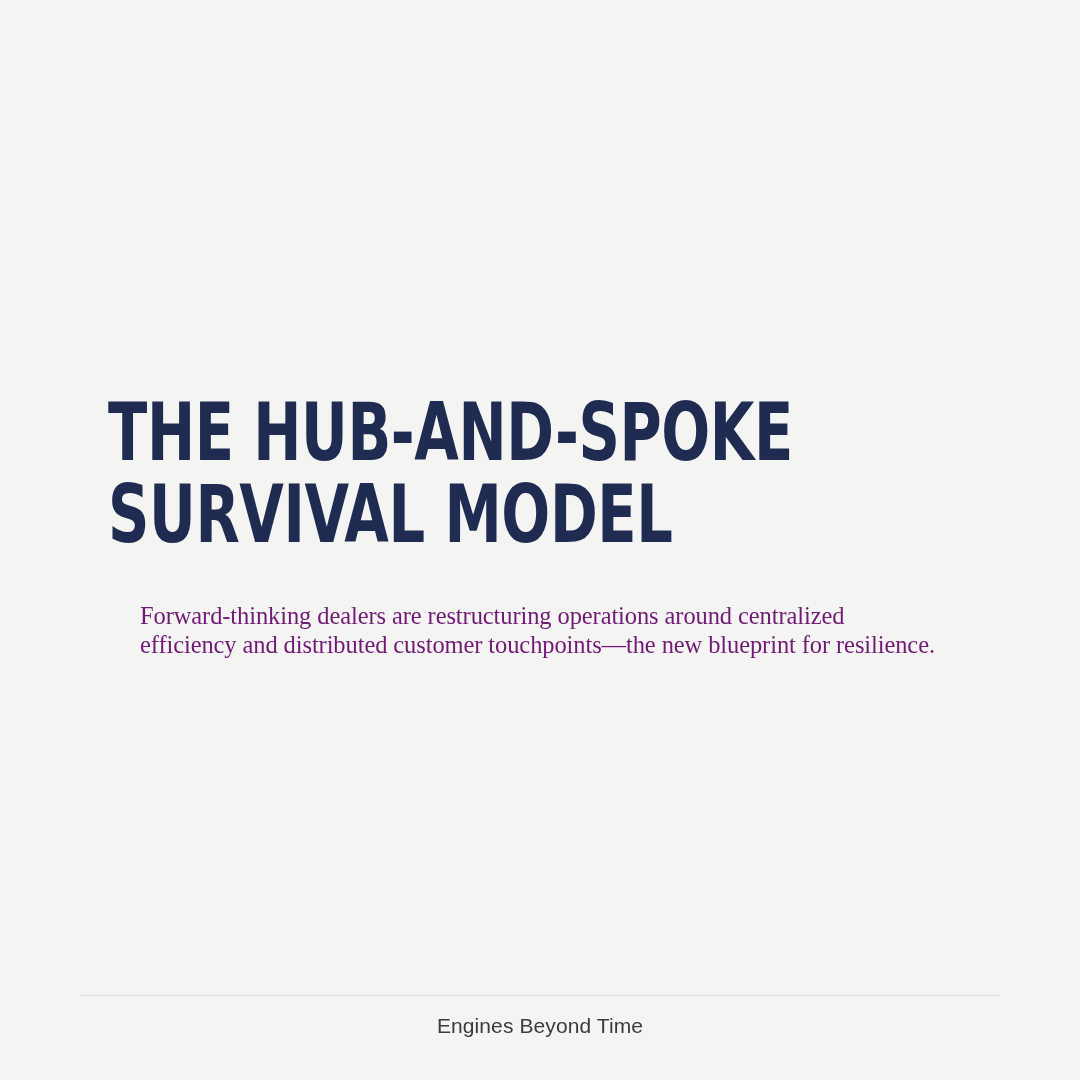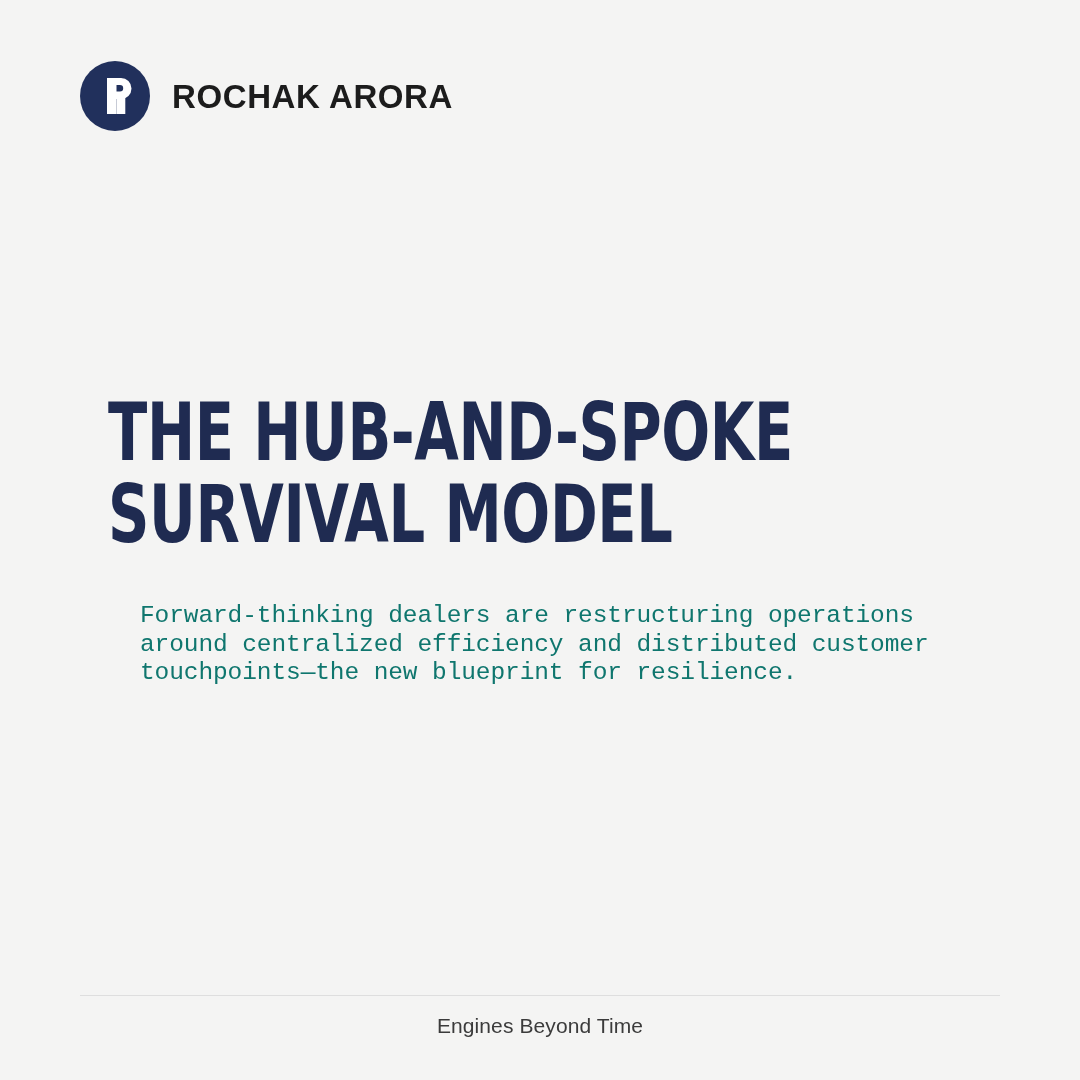--- a/index.html
+++ b/index.html
@@ -72,25 +72,25 @@
     text-transform: uppercase;
     transform: scaleX(0.80);
     transform-origin: 50% 0;
     white-space: pre-line;
     -webkit-font-smoothing: antialiased;
   }
 
   .subtitle {
     margin: 46px auto 0;
     width: 800px;
-    font-family: Liberation Mono, monospace;
+    font-family: Liberation Serif, serif;
     font-size: 24.5px;
     line-height: 28.5px;
     font-weight: 400;
-    color: #0f766e;
+    color: #701a75;
     letter-spacing: -0.1px;
   }
 
   
   .footer {
     position: absolute;
     left: 80px;
     right: 80px;
     bottom: 42px;
   }
@@ -108,32 +108,20 @@
     color: #3b3b3b;
     letter-spacing: 0.1px;
     line-height: 1.2;
   }
 </style>
 </head>
 <body>
 
 <div class="slide">
 
-  <div class="brand">
-    <div class="brand-mark">
-      <svg width="70" height="70" viewBox="0 0 70 70" aria-hidden="true">
-        <g fill="#ffffff">
-          <rect x="27" y="17" width="9.5" height="36"></rect>
-          <path d="M33 17 h8 a10.5 10.5 0 0 1 0 21 h-8 v-7.5 h7 a3.2 3.2 0 0 0 0 -6.4 h-7 z"></path>
-          <path d="M36.5 36.5 h8.8 L45.3 53 h-8.8 z"></path>
-        </g>
-      </svg>
-    </div>
-    <div class="brand-name">ROCHAK ARORA</div>
-  </div>
 
   <div class="center-block">
     <h1 class="headline">THE HUB-AND-SPOKE SURVIVAL MODEL</h1>
     <p class="subtitle">Forward-thinking dealers are restructuring operations around centralized efficiency and distributed customer touchpoints—the new blueprint for resilience.</p>
   </div>
 
   <div class="footer">
     <div class="footer-divider"></div>
     <div class="footer-text">Engines Beyond Time</div>
   </div>

